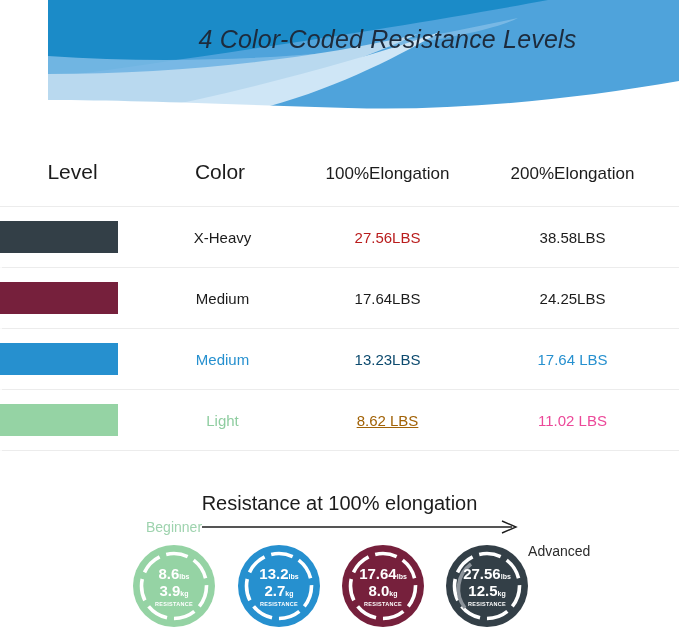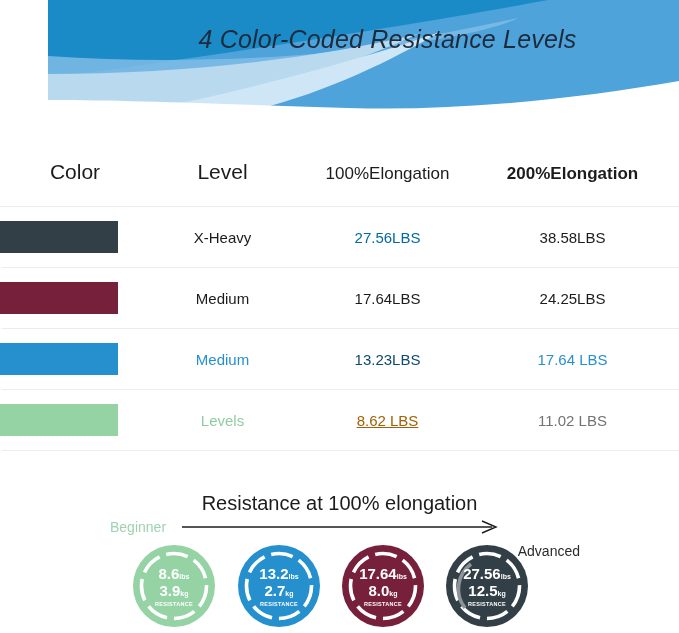--- a/index.html
+++ b/index.html
@@ -70,21 +70,21 @@
   }
   .th {
     font-size: 20px;
     color: #1c1c1c;
     padding-bottom: 22px;
     box-sizing: border-box;
   }
   .th.c-color   { width: 150px; text-align: center; font-size: 21px; }
   .th.c-level   { width: 145px; text-align: center; font-size: 21px; }
   .th.c-e100    { width: 185px; text-align: center; font-size: 17px; }
-  .th.c-e200    { width: 185px; text-align: center; font-size: 17px; font-weight: bold; }
+  .th.c-e200    { width: 185px; text-align: center; font-size: 17px; }
 
   .divider {
     height: 1px;
     background: #ececec;
     width: 100%;
   }
   .divider.short {
     background: linear-gradient(to right, #fafafa 0px, #fafafa 2px, #ececec 2px);
   }
 
@@ -132,20 +132,21 @@
     width: 470px;
     height: 22px;
     display: flex;
     align-items: center;
   }
   .scale-label-left {
     font-size: 14px;
     color: #9ed3ae;
     width: 74px;
     text-align: left;
+    margin-left: 36px;
   }
   .scale-label-right {
     font-size: 14px;
     color: #2b2b2b;
     width: 74px;
     text-align: right;
     padding-left: 6px;
     margin-top: 48px;
   }
   .scale-arrow {
@@ -226,34 +227,34 @@
       <path d="M150,112 L679,112 L679,78 C540,100 400,112 280,110 C230,110 190,112 150,112 Z" fill="#ffffff"></path>
     </svg>
     <div class="banner-title">
       <span class="line">4 Color-Coded Resistance Levels</span>
     </div>
   </div>
 
   <div class="table">
 
     <div class="thead">
+      <div class="th c-level">Level</div>
       <div class="th c-color">Color</div>
-      <div class="th c-level">Level</div>
       <div class="th c-e100">100%Elongation</div>
       <div class="th c-e200">200%Elongation</div>
     </div>
 
     <div class="divider"></div>
 
     <div class="trow">
       <div class="cell c-color">
         <span class="swatch" style="background: rgb(51, 63, 71);"></span>
       </div>
       <div class="cell c-level" style="color: rgb(28, 28, 28);">X-Heavy</div>
-      <div class="cell c-e100" style="color: #0369a1;">27.56LBS</div>
+      <div class="cell c-e100" style="color: #b91c1c;">27.56LBS</div>
       <div class="cell c-e200" style="color: rgb(28, 28, 28);">38.58LBS</div>
     </div>
 
     <div class="divider short"></div>
 
     <div class="trow">
       <div class="cell c-color">
         <span class="swatch" style="background: rgb(118, 32, 60);"></span>
       </div>
       <div class="cell c-level" style="color: rgb(28, 28, 28);">Medium</div>
@@ -271,23 +272,23 @@
       <div class="cell c-e100" style="color: #0c4a6e;">13.23LBS</div>
       <div class="cell c-e200" style="color: rgb(38, 144, 207);">17.64 LBS</div>
     </div>
 
     <div class="divider short"></div>
 
     <div class="trow">
       <div class="cell c-color">
         <span class="swatch" style="background: rgb(149, 211, 164);"></span>
       </div>
-      <div class="cell c-level" style="color: rgb(143, 205, 160);">Levels</div>
+      <div class="cell c-level" style="color: rgb(143, 205, 160);">Light</div>
       <div class="cell c-e100" style="color: #a16207; text-decoration: underline;">8.62 LBS</div>
-      <div class="cell c-e200" style="color: #737373;">11.02 LBS</div>
+      <div class="cell c-e200" style="color: #ec4899;">11.02 LBS</div>
     </div>
 
     <div class="divider short"></div>
   </div>
 
   <div class="scale">
     <div class="scale-caption">Resistance at 100% elongation</div>
     <div class="scale-row">
       <span class="scale-label-left" style="color: rgb(158, 211, 174);">Beginner</span>
       <span class="scale-arrow">

